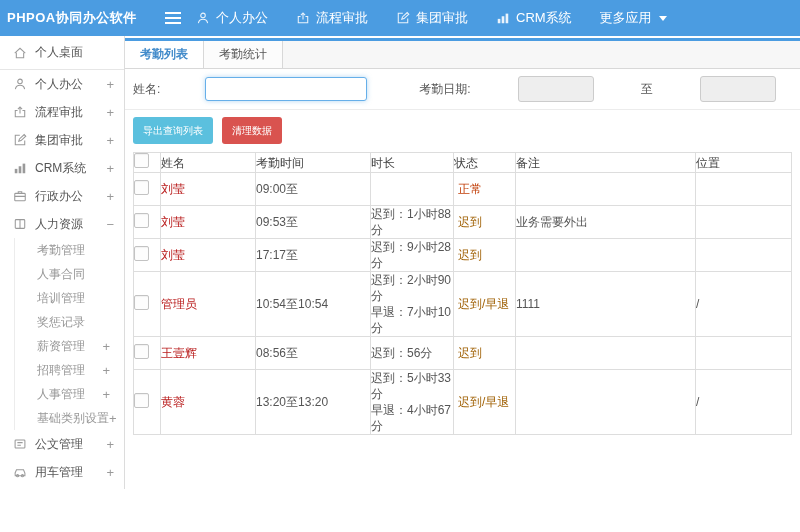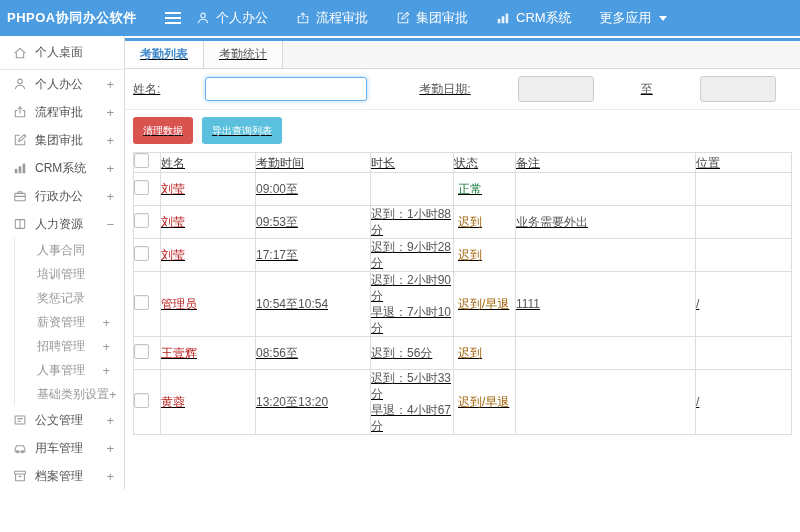--- a/index.html
+++ b/index.html
@@ -12,21 +12,21 @@
   .topbar{height:36px;background:#4b9ce1;display:flex;align-items:center;color:#fff;}
   .logo{width:156px;padding-left:7px;font-size:13px;font-weight:bold;letter-spacing:.5px;box-sizing:border-box;}
   .menu-toggle{margin:0 14px 0 8px;display:inline-flex;cursor:pointer;}
   .nav{display:flex;align-items:center;}
   .nav-item{display:flex;align-items:center;margin-right:28px;font-size:13px;cursor:pointer;white-space:nowrap;}
   .nav-icon{display:inline-flex;margin-right:6px;color:#eaf3fc;}
   .caret{display:inline-block;width:0;height:0;border-left:4px solid transparent;border-right:4px solid transparent;border-top:5px solid #fff;margin-left:7px;}
   
   .main{display:flex;height:453px;}
   .sidebar{width:125px;min-width:125px;background:#fff;border-right:1px solid #dcdcdc;box-sizing:border-box;overflow:hidden;}
-  .content{flex:1;margin-top:2px;border-top:3px solid #4b9ce1;overflow:hidden;background:#fff;text-decoration:underline;}
+  .content{flex:1;margin-top:2px;border-top:3px solid #4b9ce1;overflow:hidden;background:#fff;}
   
   .sb-item{height:28px;display:flex;align-items:center;padding:0 10px 0 12px;font-size:12px;color:#555;cursor:pointer;}
   .sb-item.first{height:33px;border-bottom:1px solid #e6e6e6;}
   .sb-icon{width:15px;height:15px;margin-right:8px;color:#9a9a9a;display:inline-flex;align-items:center;justify-content:center;}
   .sb-label{flex:1;white-space:nowrap;}
   .sb-expand{color:#999;font-size:13px;line-height:1;}
   .sb-sub{margin-left:14px;border-left:1px solid #ececec;}
   .sb-subitem{height:24px;display:flex;align-items:center;padding:0 14px 0 22px;font-size:12px;color:#979797;cursor:pointer;white-space:nowrap;}
   .sb-subitem .sb-expand{margin-left:auto;}
   
@@ -45,21 +45,21 @@
   .btn-danger{background:#d9534f;height:27px;padding:0 10px;}
   .btn-info{background:#5bc0de;height:27px;padding:0 10px;}
   
   table{border-collapse:collapse;margin:0 8px;width:659px;table-layout:fixed;font-size:12px;color:#555;}
   th,td{border:1px solid #ddd;padding:0;text-align:left;vertical-align:middle;font-weight:normal;line-height:16px;overflow:hidden;}
   th{color:#444;}
   td.c-status{padding:8px 4px;white-space:nowrap;}
   .checkbox{display:inline-block;width:13px;height:13px;background:#fdfdfd;border:1px solid #c3c3c3;border-radius:2px;box-shadow:inset 0 1px 1px rgba(0,0,0,.05);cursor:pointer;}
   .name-link{color:#b91c1c;cursor:pointer;}
   .status-late{color:#a16207;}
-  .status-normal{color:#15803d;}
+  .status-normal{color:#c2410c;}
 </style>
 </head>
 <body>
 
 <div class="topbar">
   <div class="logo">PHPOA协同办公软件</div>
   <span class="menu-toggle">
       <svg width="18" height="14" viewBox="0 0 18 14">
         <path d="M1 2h16M1 7h16M1 12h16" stroke="#fff" stroke-width="2"></path>
       </svg>
@@ -175,20 +175,23 @@
         <span class="sb-icon">
           <svg width="14" height="14" viewBox="0 0 16 16" fill="none" stroke="currentColor" stroke-width="1.2">
             <rect x="2.6" y="3" width="10.8" height="10" rx="1"></rect>
             <path d="M8 3v10"></path>
           </svg>
         </span>
         <span class="sb-label">人力资源</span>
         <span class="sb-expand">−</span>
       </div>
       <div class="sb-sub">
+        <div class="sb-subitem">
+          <span class="sb-sublabel">考勤管理</span>
+        </div>
         <div class="sb-subitem">
           <span class="sb-sublabel">人事合同</span>
         </div>
         <div class="sb-subitem">
           <span class="sb-sublabel">培训管理</span>
         </div>
         <div class="sb-subitem">
           <span class="sb-sublabel">奖惩记录</span>
         </div>
         <div class="sb-subitem">
@@ -261,22 +264,22 @@
       <span class="lbl">姓名:</span>
       <input class="input-name" type="text" value="" style="">
       <span class="lbl">考勤日期:</span>
       <input class="input-date" type="text" readonly="" value="" style="">
       <span class="lbl">至</span>
       <input class="input-date" type="text" readonly="" value="" style="">
       <button class="btn btn-search">查 询</button>
     </div>
 
     <div class="actions">
+      <button class="btn btn-info">导出查询列表</button>
       <button class="btn btn-danger">清理数据</button>
-      <button class="btn btn-info">导出查询列表</button>
     </div>
 
     <table>
       <colgroup>
         <col style="width:27px">
           <col style="width:95px">
           <col style="width:115px">
         <col style="width:83px">
           <col style="width:62px">
           <col style="width:180px">

